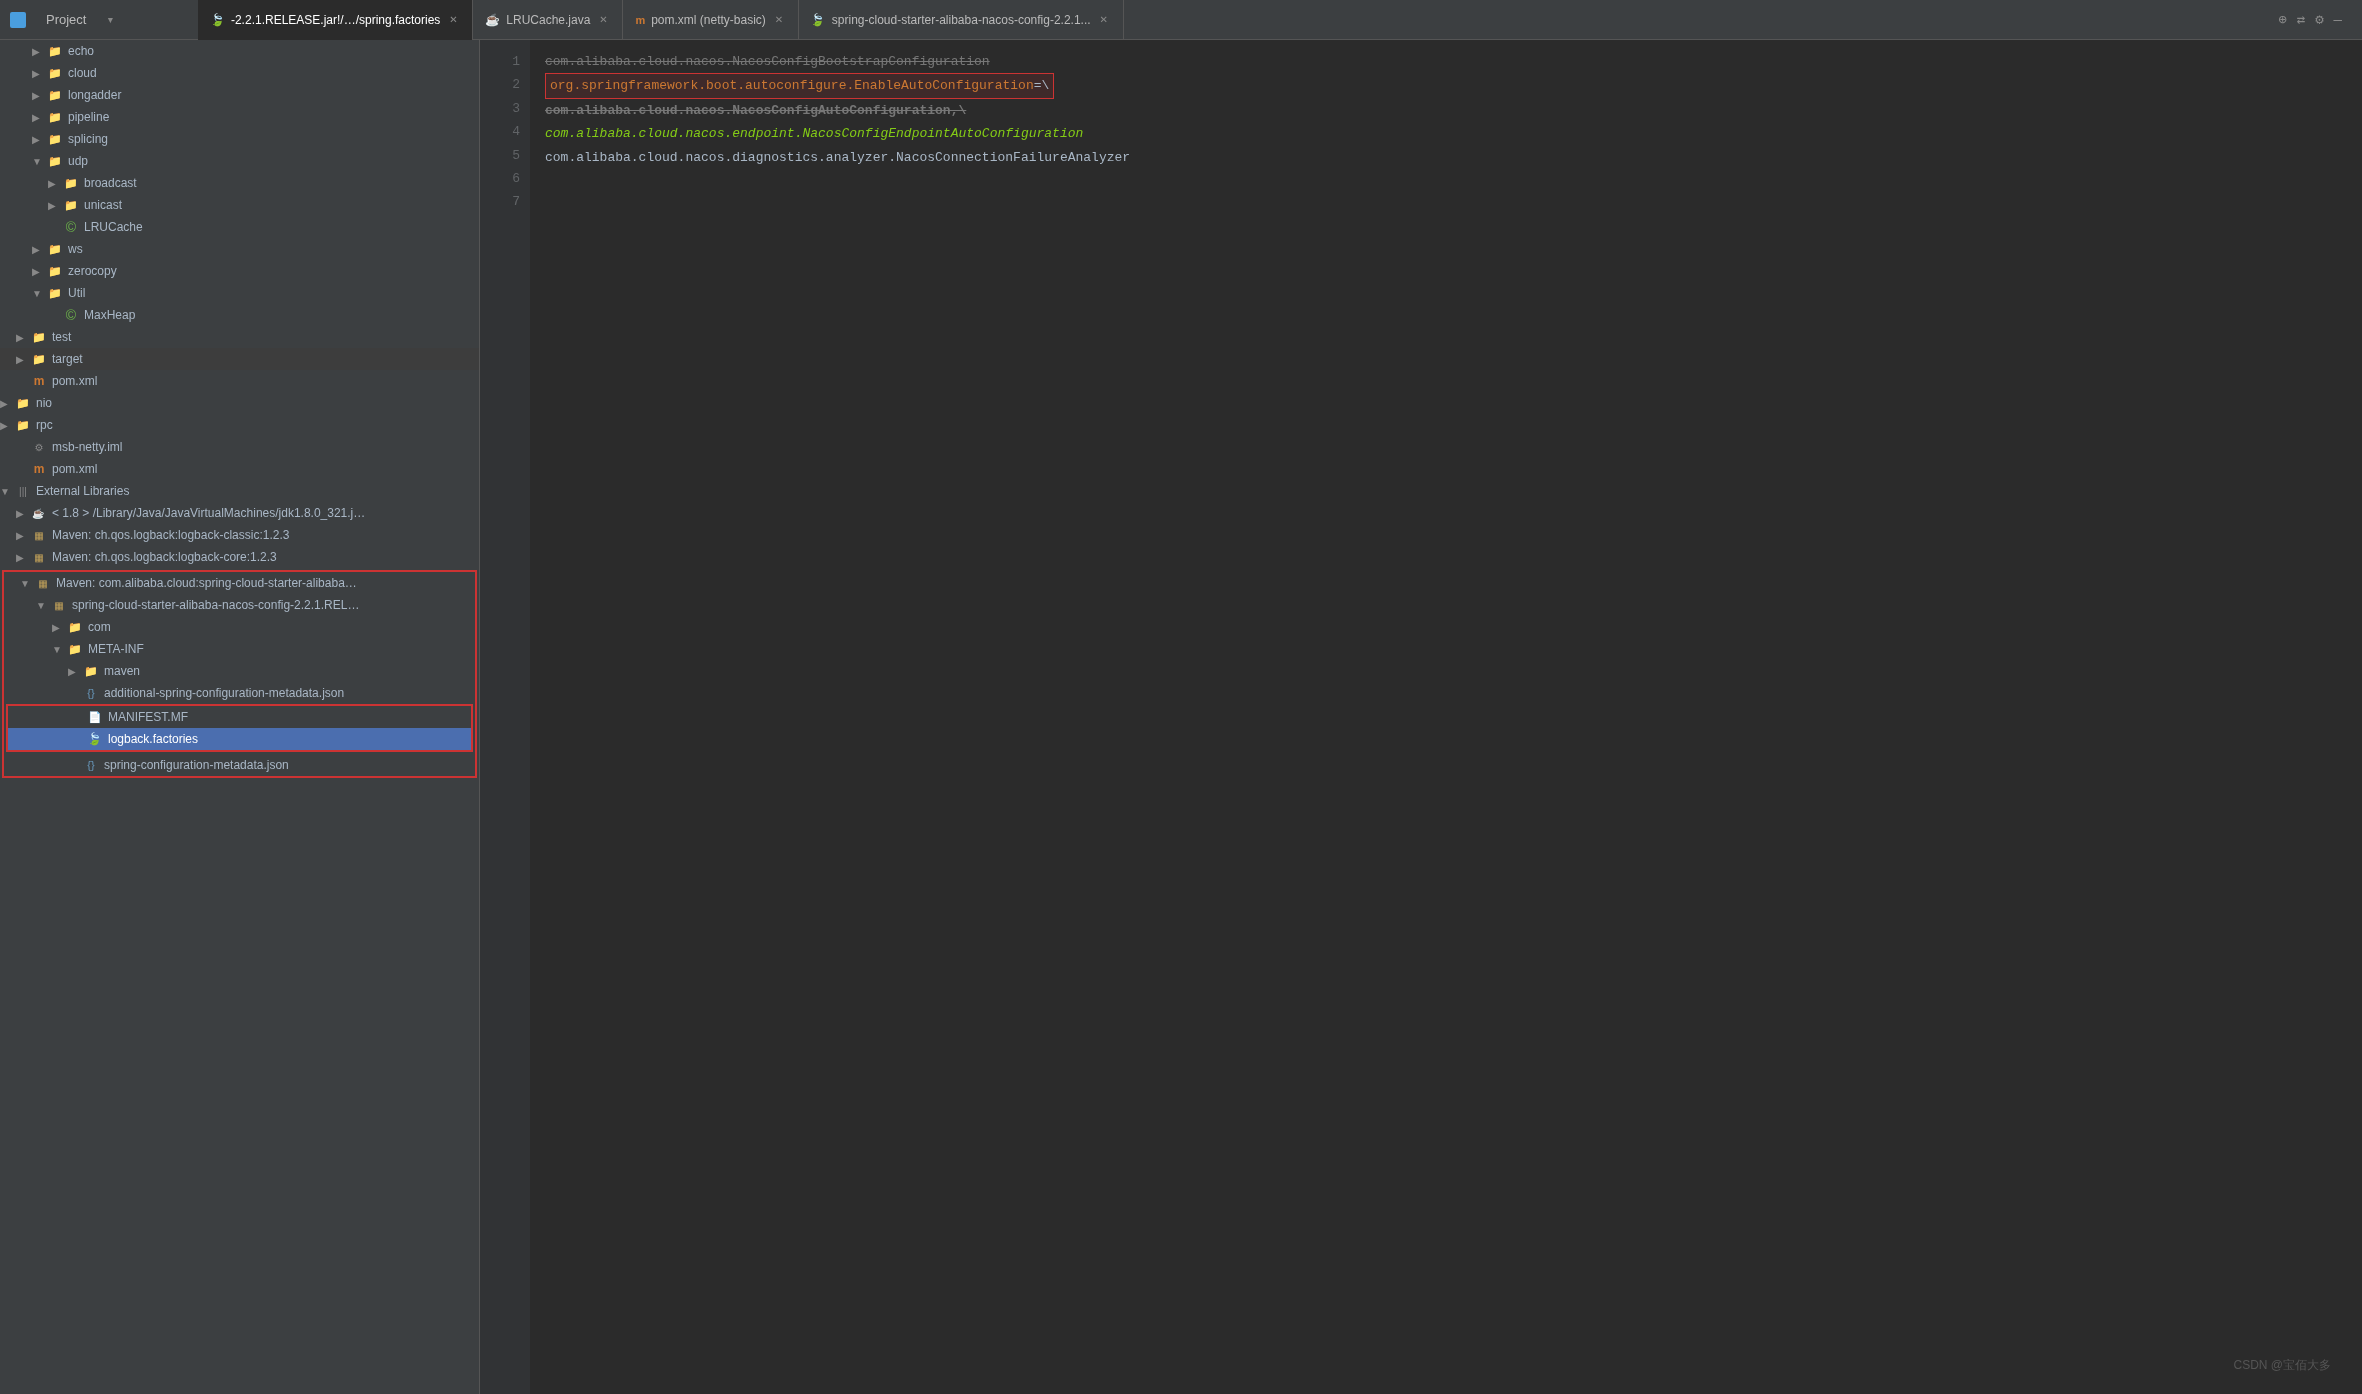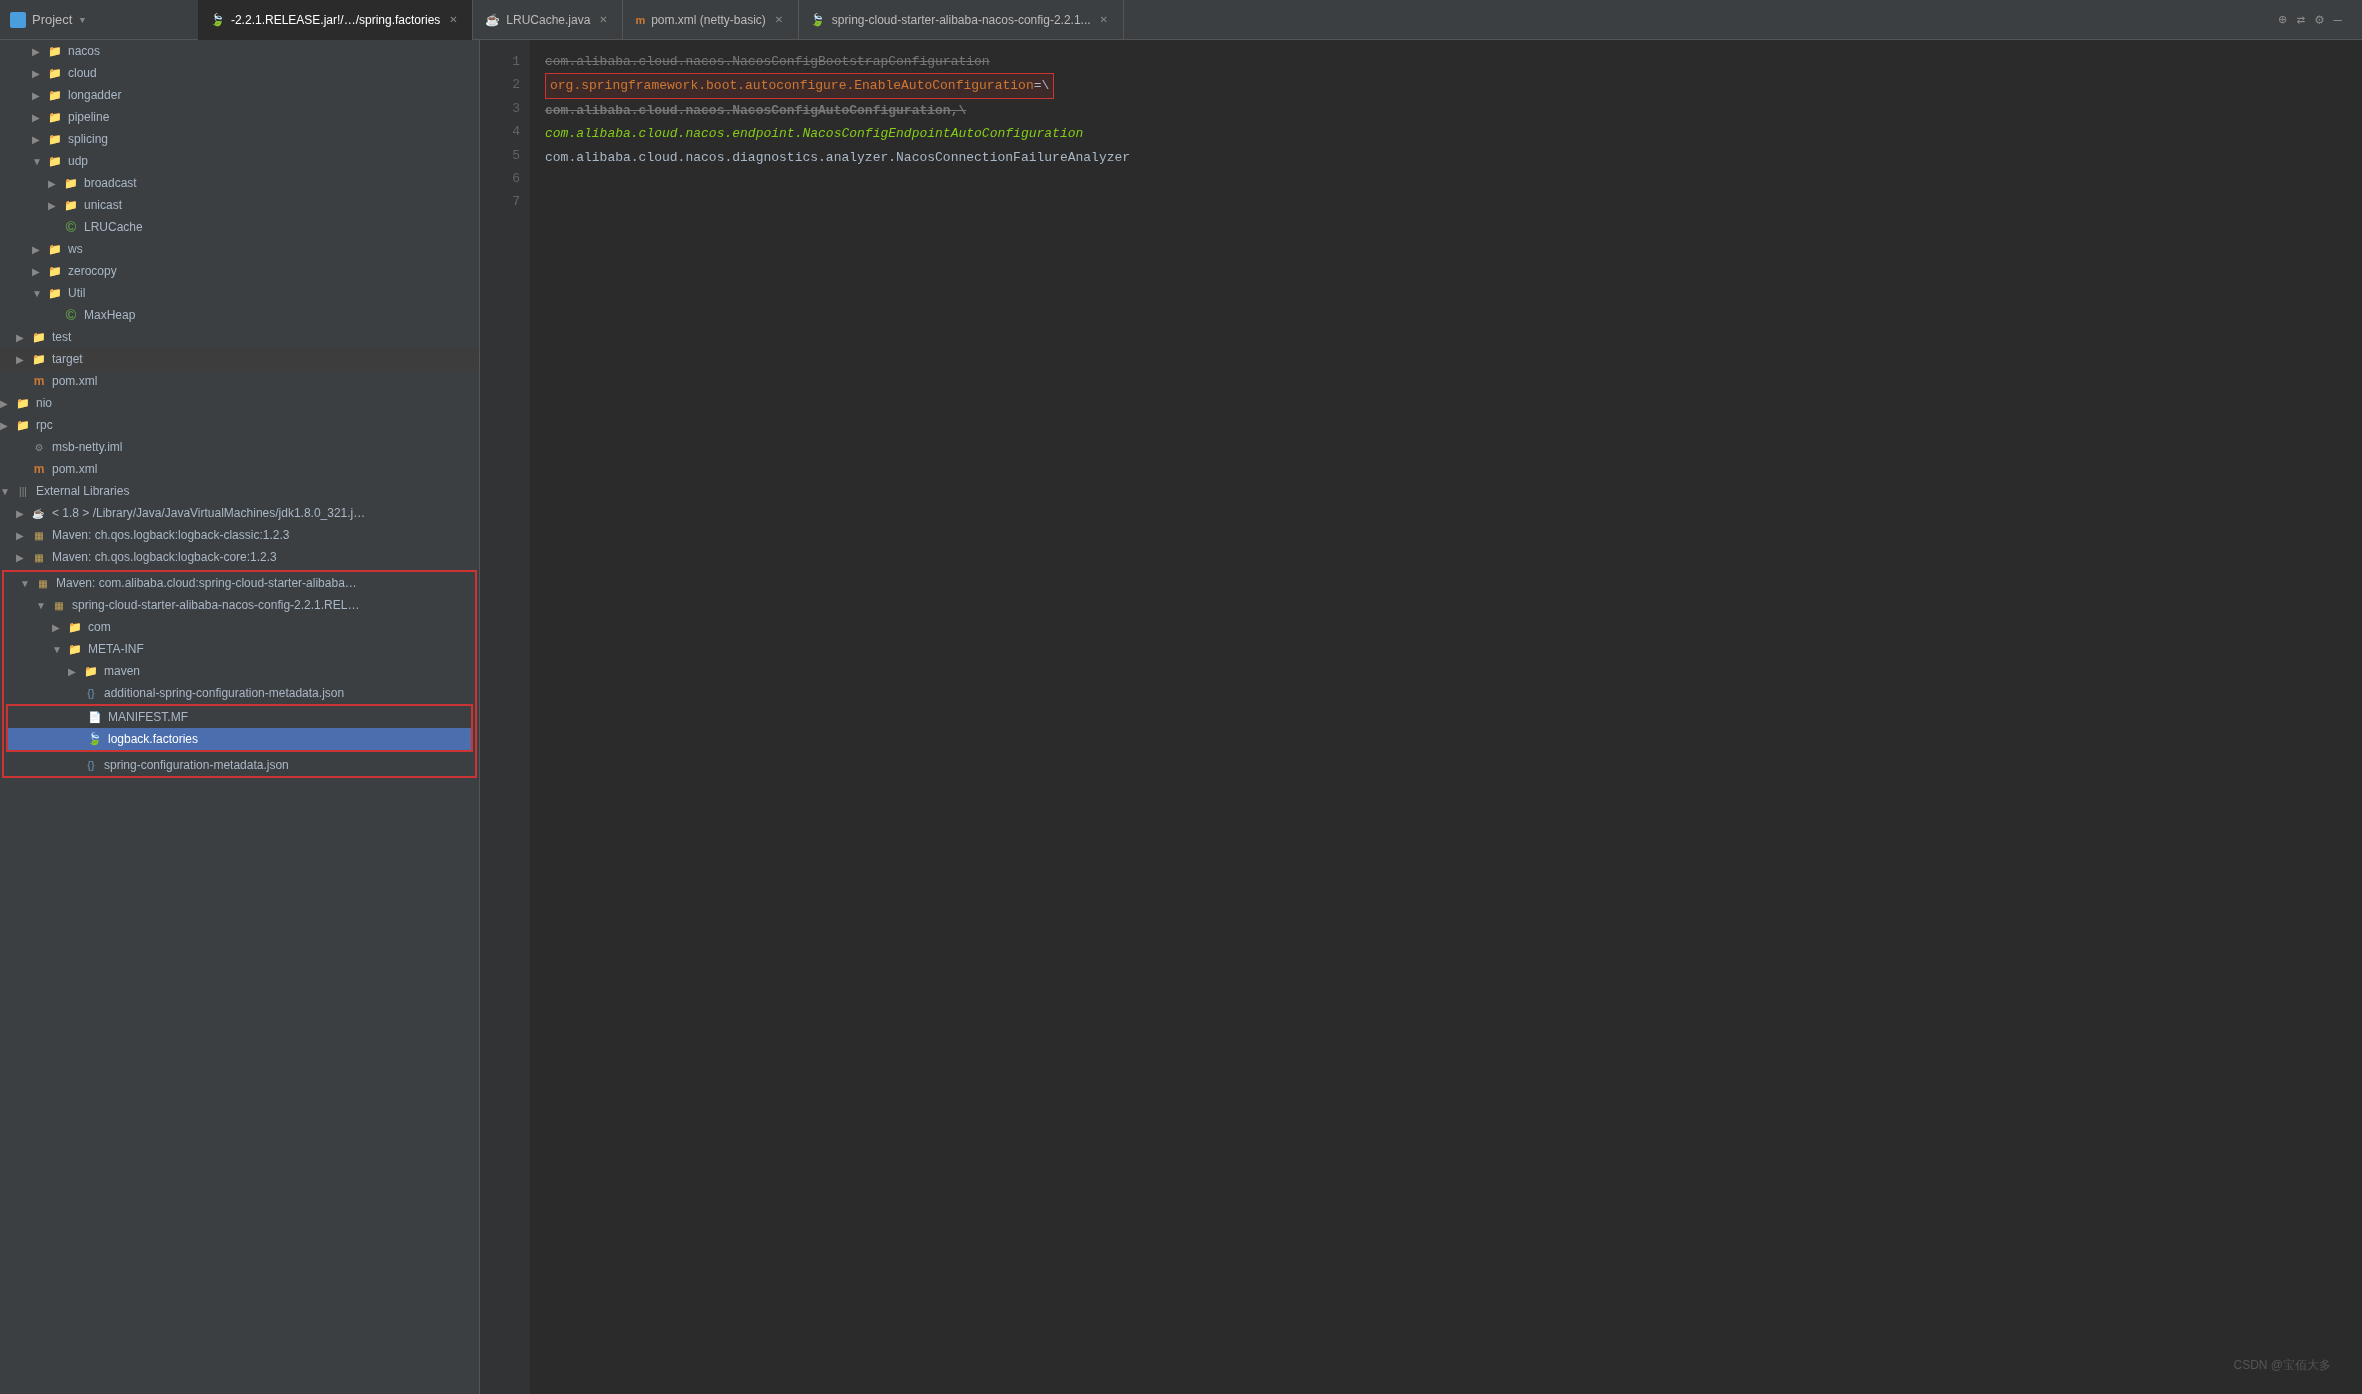--- a/index.html
+++ b/index.html
@@ -21,21 +21,21 @@
       display: flex;
       align-items: center;
       padding: 0 10px;
       gap: 8px;
       border-bottom: 1px solid #555;
       flex-shrink: 0;
     }
     .title-bar-left {
       display: flex;
       align-items: center;
-      gap: 6px;
+      gap: 20px;
       min-width: 180px;
     }
     .project-icon {
       width: 16px; height: 16px;
       background: #4a9ede;
       border-radius: 2px;
       display: inline-block;
     }
     .title-bar-title {
       color: #bbbbbb;
@@ -223,21 +223,21 @@
 
 <div class="main-layout">
 
   <div class="sidebar">
 
     <div class="tree-item">
       <span class="indent"></span>
         <span class="indent"></span>
       <span class="arrow closed"></span>
       <span class="item-icon folder-icon">📁</span>
-      <span class="item-label">nacos</span>
+      <span class="item-label">echo</span>
     </div>
 
     <div class="tree-item">
       <span class="indent"></span>
         <span class="indent"></span>
       <span class="arrow closed"></span>
       <span class="item-icon folder-icon">📁</span>
       <span class="item-label">cloud</span>
     </div>
 

